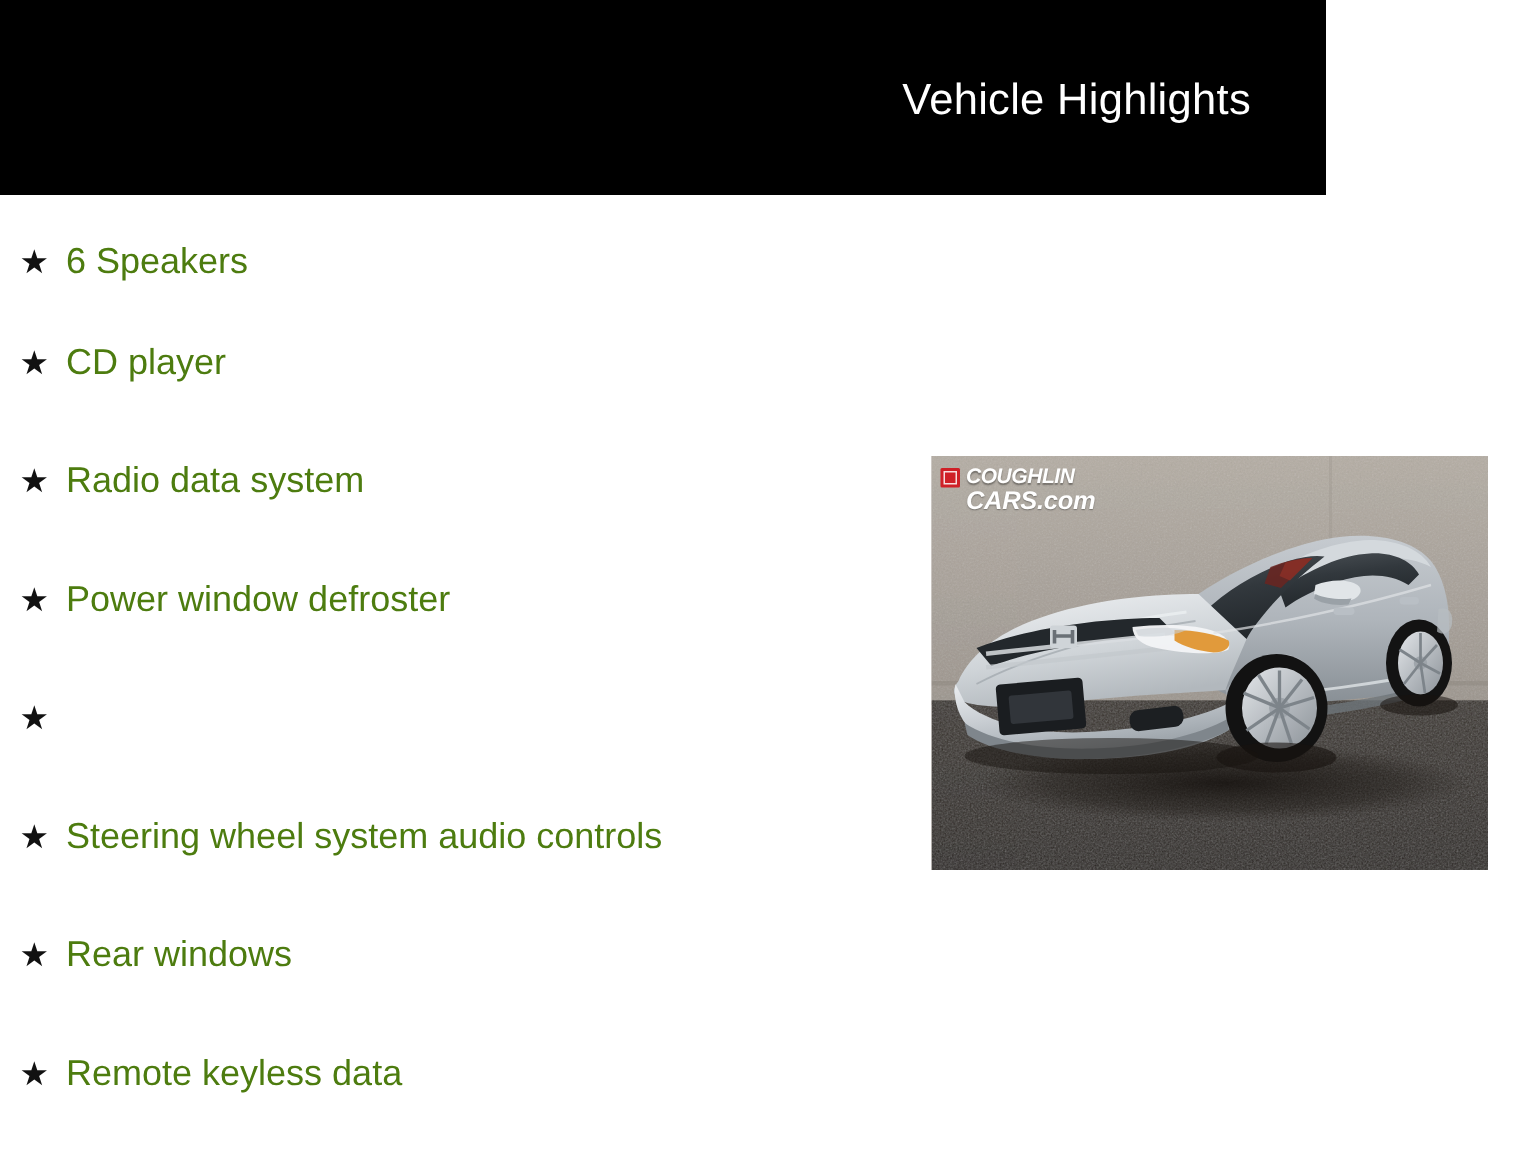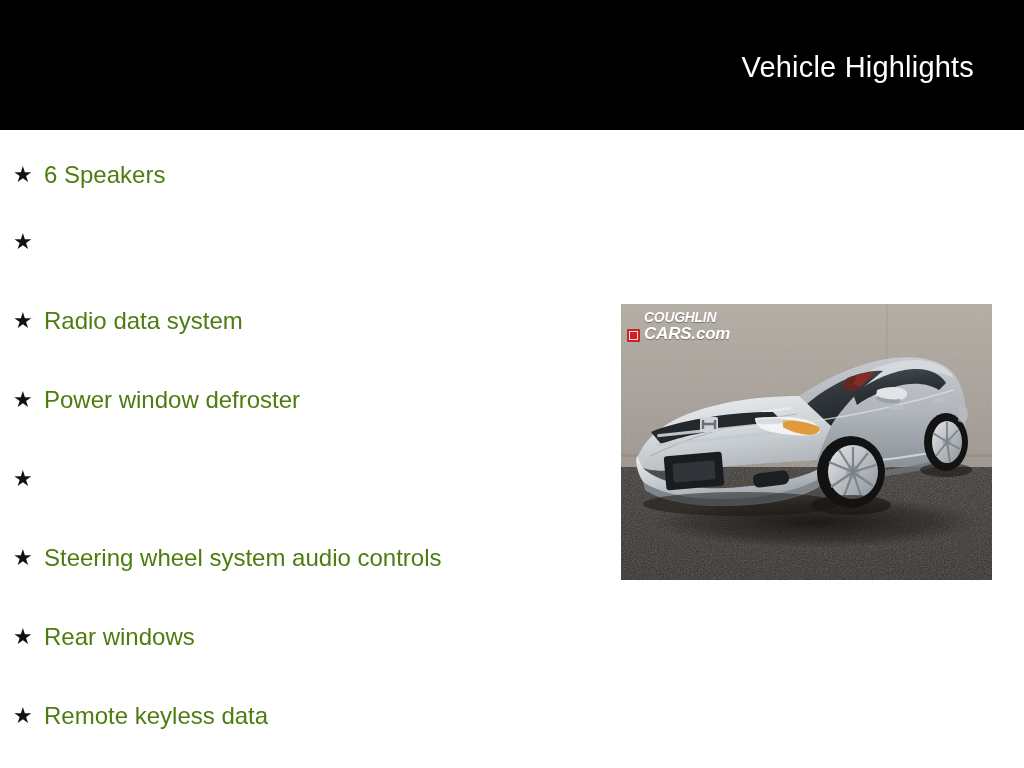--- a/index.html
+++ b/index.html
@@ -15,21 +15,21 @@
     overflow: hidden;
     font-family: "Liberation Sans", sans-serif;
     color: #1a1a1a;
   }
 
   
   #header-bar {
     position: absolute;
     left: 0;
     top: 0;
-    width: 1024px;
+    width: 884px;
     height: 130px;
     background: #000000;
     box-sizing: border-box;
     padding-left: 28px;
   }
   #page-title {
     position: absolute;
     right: 50px;
     top: 50px;
     font-size: 29px;
@@ -91,21 +91,21 @@
     overflow: hidden;
     background: #aba49c;
   }
   #vehicle-photo svg { display: block; }
 
   .watermark {
     position: absolute;
     left: 6px;
     top: 6px;
     display: flex;
-    align-items: flex-end;
+    align-items: flex-start;
     gap: 4px;
     pointer-events: none;
   }
   .wm-logo {
     width: 13px;
     height: 13px;
     background: #cf2027;
     border-radius: 1px;
     margin-top: 2px;
     position: relative;
@@ -148,20 +148,21 @@
   <div id="page-title">Vehicle Highlights</div>
 </div>
 
 <ul id="highlights-list">
   <li class="highlight-item">
     <span class="star-icon">★</span>
     <span class="highlight-label">6 Speakers</span>
   </li>
   <li class="highlight-item">
     <span class="star-icon">★</span>
+    <span class="highlight-label">CD player</span>
   </li>
   <li class="highlight-item">
     <span class="star-icon">★</span>
     <span class="highlight-label">Radio data system</span>
   </li>
   <li class="highlight-item">
     <span class="star-icon">★</span>
     <span class="highlight-label">Power window defroster</span>
   </li>
   <li class="highlight-item">

